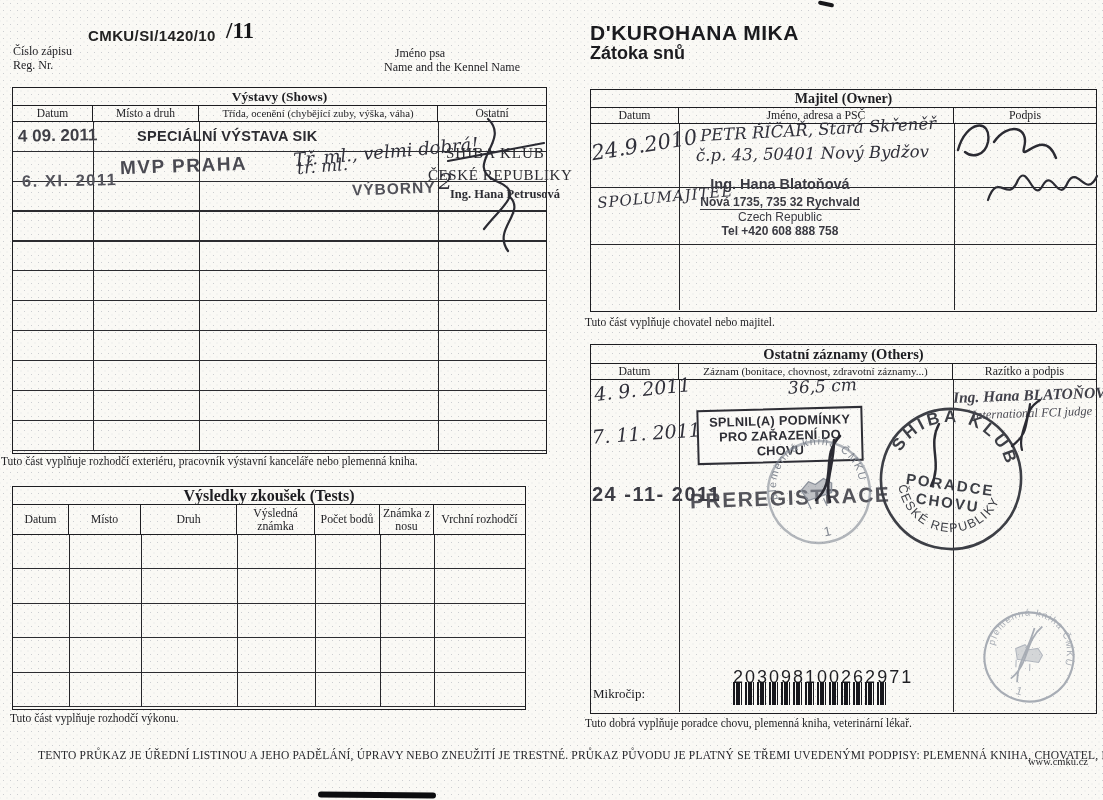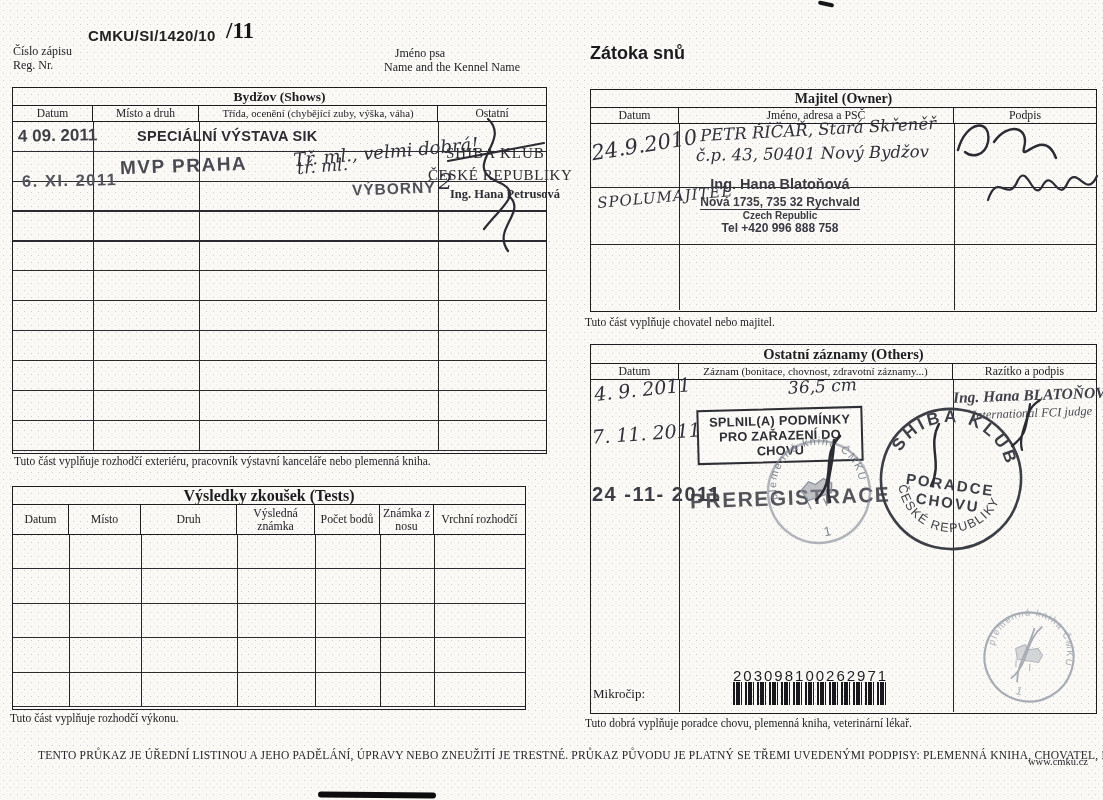--- a/index.html
+++ b/index.html
@@ -35,24 +35,25 @@
 
 <div class="page">
 
   <div class="abs san nowrap" style="left:88px;top:27px;font-weight:bold;font-size:15px;letter-spacing:.4px;color:#222">CMKU/SI/1420/10</div>
   <div class="abs ser nowrap" style="left:226px;top:18px;font-weight:bold;font-size:23px;color:#151518">/11</div>
   <div class="abs ser" style="left:13px;top:44px;font-size:12px">Číslo zápisu</div>
   <div class="abs ser" style="left:13px;top:58px;font-size:12px">Reg. Nr.</div>
   <div class="abs ser" style="left:320px;top:46px;width:200px;text-align:center;font-size:12px">Jméno psa</div>
   <div class="abs ser" style="left:320px;top:60px;width:200px;text-align:right;font-size:12px">Name and the Kennel Name</div>
 
+  <div class="abs san nowrap" style="left:590px;top:21px;font-weight:bold;font-size:21px;letter-spacing:.5px;color:#1b1b1f">D'KUROHANA MIKA</div>
   <div class="abs san nowrap" style="left:590px;top:43px;font-weight:bold;font-size:18px;color:#1b1b1f">Zátoka snů</div>
 
   <div class="tbl" style="left:12px;top:87px;width:533px;height:365px">
-    <div class="ttl" style="height:17px;font-size:13.5px">Bydžov (Shows)</div>
+    <div class="ttl" style="height:17px;font-size:13.5px">Výstavy (Shows)</div>
     <div class="hdr" style="height:15px;font-size:11.5px">
       <div class="hc" style="width:80px">Datum</div>
       <div class="hc" style="width:106px">Místo a druh</div>
       <div class="hc" style="width:239px;font-size:10.8px">Třída, ocenění (chybějící zuby, výška, váha)</div>
       <div class="hc" style="flex:1">Ostatní</div>
     </div>
     <div class="body" style="height:329px;background:repeating-linear-gradient(to bottom,transparent 0 28.7px,#2c2c30 28.7px 29.9px)">
       <div class="vl" style="left:80px"></div>
       <div class="vl" style="left:186px"></div>
       <div class="vl" style="left:425px"></div>
@@ -71,21 +72,21 @@
   <div class="abs stamp" style="left:120px;top:155px;font-size:19px;letter-spacing:1.5px;color:#4a4a52;transform:rotate(-2deg)">MVP PRAHA</div>
   <div class="abs hand nowrap" style="left:297px;top:156px;font-size:17px;transform:rotate(-5deg)">tř. ml.</div>
   <div class="abs stamp" style="left:352px;top:180px;font-size:15.5px;letter-spacing:1px;color:#515159;transform:rotate(-2deg)">VÝBORNÝ</div>
   <div class="abs hand" style="left:438px;top:168px;font-size:23px">2</div>
   <div class="abs ser nowrap" style="left:450px;top:187px;font-weight:bold;font-size:12.5px;color:#2d2d33">Ing. Hana Petrusová</div>
   <svg class="ov" style="left:478px;top:193px" width="60" height="62">
     <path class="sig" d="M32,4 C48,20 14,36 30,58"></path>
   </svg>
   <div class="abs stamp" style="left:22px;top:171px;font-size:16.5px;letter-spacing:1.5px;color:#54545c;transform:rotate(-1deg)">6. XI. 2011</div>
 
-  <div class="ft" style="left:14px;top:455px">Tuto část vyplňuje rozhodčí exteriéru, pracovník výstavní kanceláře nebo plemenná kniha.</div>
+  <div class="ft" style="left:1px;top:455px">Tuto část vyplňuje rozhodčí exteriéru, pracovník výstavní kanceláře nebo plemenná kniha.</div>
 
   <div class="tbl" style="left:12px;top:486px;width:512px;height:222px">
     <div class="ttl" style="height:17px;font-size:16px">Výsledky zkoušek (Tests)</div>
     <div class="hdr" style="height:29px;font-size:11.8px">
       <div class="hc" style="width:56px">Datum</div>
       <div class="hc" style="width:72px">Místo</div>
       <div class="hc" style="width:96px">Druh</div>
       <div class="hc" style="width:78px">Výsledná známka</div>
       <div class="hc" style="width:65px">Počet bodů</div>
       <div class="hc" style="width:54px">Známka z nosu</div>
@@ -120,22 +121,22 @@
   <div class="abs hand nowrap" style="left:591px;top:133px;font-size:21px;transform:rotate(-9deg)">24.9.2010</div>
   <div class="abs hand nowrap" style="left:700px;top:120px;font-size:16.5px;transform:rotate(-3deg)">PETR ŘÍČAŘ, Stará Skřeněř</div>
   <div class="abs hand nowrap" style="left:696px;top:144px;font-size:16.5px;transform:rotate(-1deg)">č.p. 43, 50401 Nový Bydžov</div>
   <svg class="ov" style="left:948px;top:108px" width="120" height="72">
     <path class="sig" style="stroke-width:2.4" d="M10,42 C18,12 44,10 40,34 C37,48 24,50 17,44 M46,34 C60,14 82,18 76,40 C72,56 96,18 108,50"></path>
   </svg>
   <div class="abs hand nowrap" style="left:597px;top:188px;font-size:15px;letter-spacing:1px;transform:rotate(-5deg)">SPOLUMAJITEL</div>
   <div class="abs san" style="left:688px;top:176px;width:184px;text-align:center;color:#3a3a42">
     <div style="font-weight:bold;font-size:14.5px">Ing. Hana Blatoňová</div>
     <div style="font-weight:bold;font-size:12px;border-bottom:1.5px solid #3a3a42;display:inline-block">Nová 1735, 735 32 Rychvald</div>
-    <div style="font-weight:bold;font-size:10px">Czech Republic</div>
-    <div style="font-weight:bold;font-size:12px">Tel +420 996 888 758</div>
+    <div style="font-weight:normal;font-size:12px">Czech Republic</div>
+    <div style="font-weight:bold;font-size:12px">Tel +420 608 888 758</div>
   </div>
   <svg class="ov" style="left:983px;top:160px" width="120" height="55">
     <path class="sig" d="M5,40 C15,10 25,45 35,20 C45,2 50,45 60,25 C70,8 75,45 85,22 C95,5 103,40 114,16"></path>
   </svg>
   <div class="ft" style="left:585px;top:316px">Tuto část vyplňuje chovatel nebo majitel.</div>
 
   <div class="tbl" style="left:590px;top:344px;width:505px;height:368px">
     <div class="ttl" style="height:18px;font-size:14.5px">Ostatní záznamy (Others)</div>
     <div class="hdr" style="height:15px;font-size:11.8px">
       <div class="hc" style="width:88px">Datum</div>
@@ -189,21 +190,21 @@
     <path class="sig" style="stroke-width:2.5" d="M44,4 C32,26 48,42 36,66"></path>
   </svg>
 
   <div class="abs ser nowrap" style="left:953px;top:386px;font-style:italic;font-weight:bold;font-size:15.5px;color:#41414a;transform:rotate(-2deg)">Ing. Hana BLATOŇOVÁ</div>
   <div class="abs ser nowrap" style="left:972px;top:406px;font-style:italic;font-size:12.5px;color:#4a4a53;transform:rotate(-2deg)">International FCI judge</div>
   <svg class="ov" style="left:988px;top:396px" width="70" height="60">
     <path class="sig" d="M52,4 C30,18 48,32 24,50 M42,8 C40,26 30,40 34,54"></path>
   </svg>
 
   <div class="abs ser" style="left:593px;top:686px;font-size:13px">Mikročip:</div>
-  <div class="abs san" style="left:733px;top:667px;width:155px;text-align:center;font-size:15px;letter-spacing:2px;color:#1e1e22">203098100262971</div>
+  <div class="abs san" style="left:733px;top:667px;width:155px;text-align:center;font-size:18px;letter-spacing:2px;color:#1e1e22">203098100262971</div>
   <div class="abs" style="left:733px;top:682px;width:155px;height:23px;
        background:repeating-linear-gradient(90deg,#17171c 0 2px,transparent 2px 3px,#17171c 3px 7px,transparent 7px 8px,#17171c 8px 9px,transparent 9px 12px)"></div>
 
   <svg class="ov" style="left:980px;top:608px;transform:rotate(16deg);opacity:.85" width="98" height="98" viewBox="0 0 110 110">
     <circle cx="55" cy="55" r="50" fill="none" stroke="#9aa0aa" stroke-width="2.4"></circle>
     <path id="bookArc2" d="M 16,62 A 41,41 0 1 1 94,62" fill="none"></path>
     <text font-family="Liberation Sans, sans-serif" font-size="10.5" letter-spacing="1.5" fill="#9aa0aa" text-anchor="middle">
       <textPath href="#bookArc2" startOffset="50%">plemenná kniha ČMKU</textPath>
     </text>
     <text x="55" y="99" font-family="Liberation Sans, sans-serif" font-size="13" fill="#9aa0aa" text-anchor="middle">1</text>

